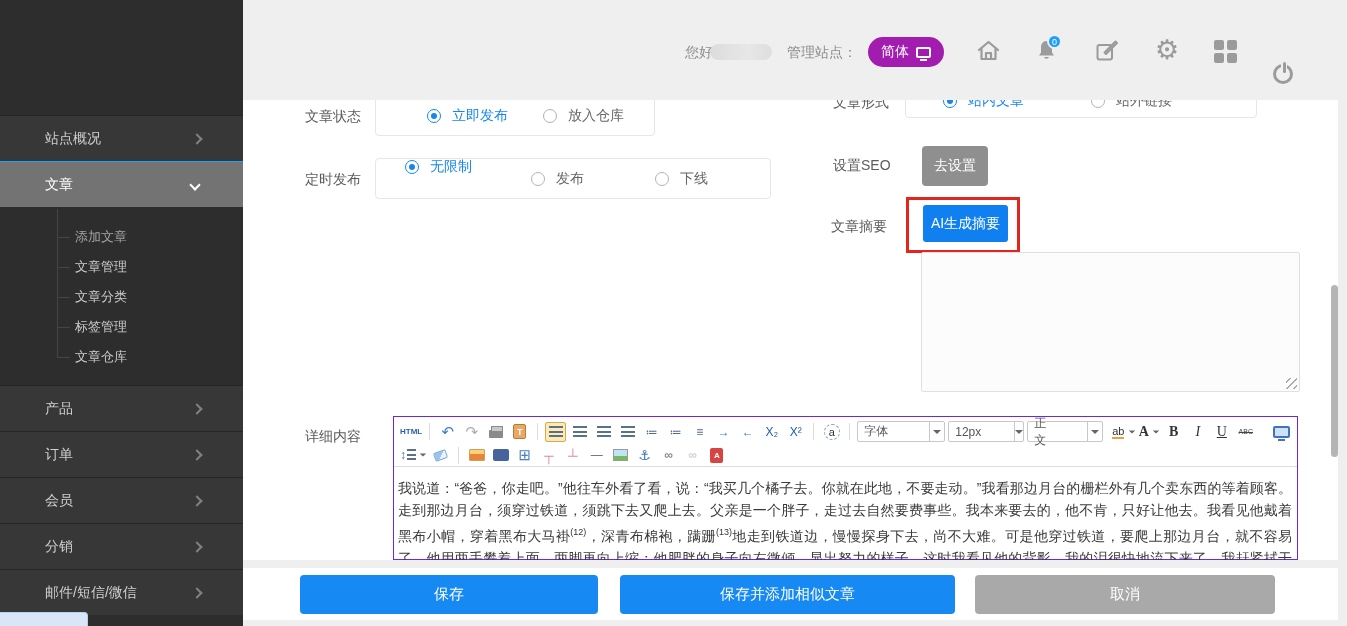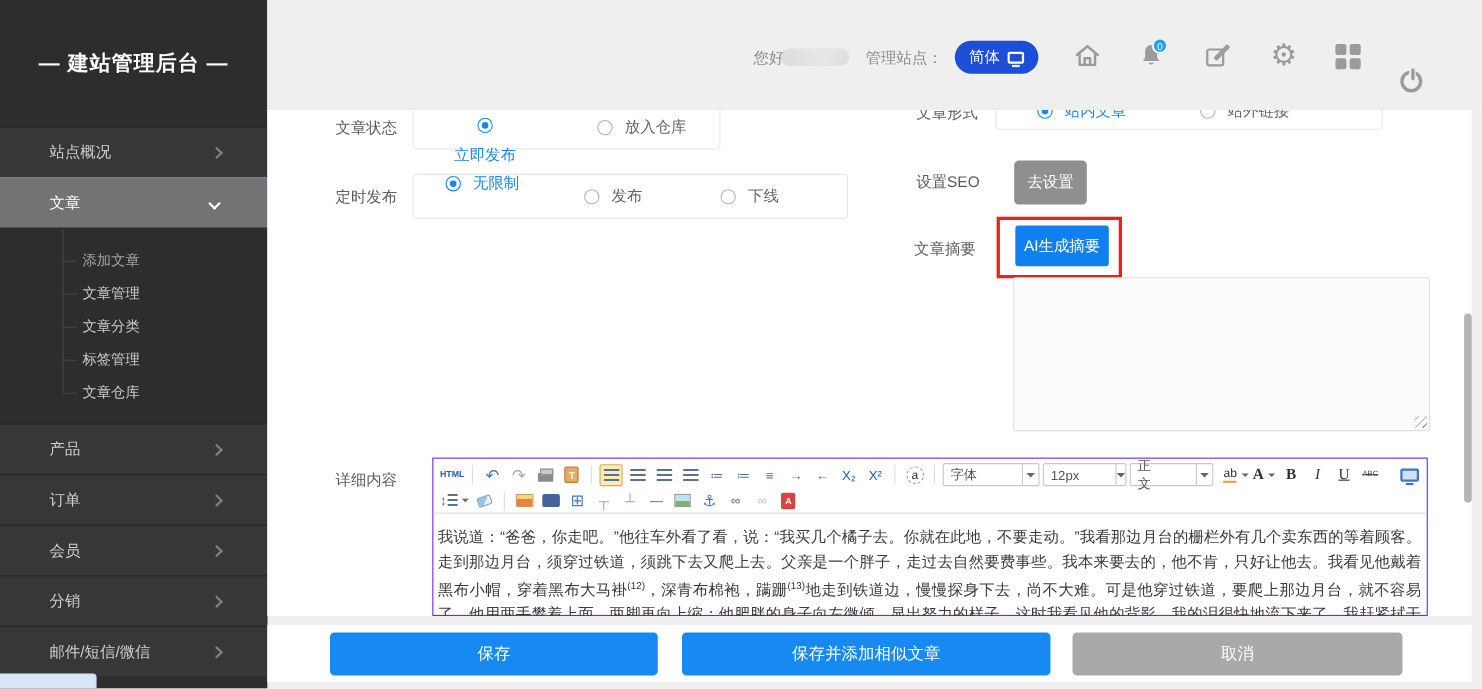--- a/index.html
+++ b/index.html
@@ -22,21 +22,21 @@
   .sub-item { position:absolute; left:75px; height:20px; display:flex; align-items:center; font-size:13px; color:#cccccc; cursor:pointer; }
   .sub-item.active { color:#a3a3a3; }
   .corner-tip { position:absolute; left:0; top:612px; width:88px; height:14px; background:#d9e6f8; border:1px solid #b9cfee;
           border-left:none; border-bottom:none; border-radius:0 4px 0 0; }
 
   
   .topbar { position:absolute; left:243px; top:0; width:1104px; height:100px; background:#efefef; }
   .tb-text { position:absolute; top:44px; font-size:14px; color:#8c8c8c; white-space:nowrap; }
   .redact-pill { position:absolute; left:467px; top:44px; width:62px; height:16px; border-radius:8px;
           background:linear-gradient(90deg,#dcdcdc,#e7e7e7 60%,#dedede); }
-  .lang-pill { position:absolute; left:625px; top:37px; width:76px; height:30px; border-radius:15px; background:#1d4ed8;
+  .lang-pill { position:absolute; left:625px; top:37px; width:76px; height:30px; border-radius:15px; background:#a21caf;
           color:#fff; font-size:14px; display:flex; align-items:center; justify-content:center; gap:7px; cursor:pointer; }
   .mon { position:relative; width:15px; height:11px; border:2px solid #fff; border-radius:2px; }
   .mon::after { content:""; position:absolute; left:2px; bottom:-5px; width:7px; height:2px; background:#fff; }
   .hicon { position:absolute; top:38px; cursor:pointer; }
   .gear-glyph { font-size:27px; color:#9b9b9b; line-height:26px; }
   .grid-icon { position:relative; width:24px; height:24px; }
   .grid-icon i { position:absolute; width:10px; height:10px; background:#9b9b9b; border-radius:2px; }
   .grid-icon i:nth-child(1){left:0;top:1px;} .grid-icon i:nth-child(2){left:13px;top:1px;}
   .grid-icon i:nth-child(3){left:0;top:14px;} .grid-icon i:nth-child(4){left:13px;top:14px;}
   .power-icon { position:relative; width:24px; height:24px; }
@@ -122,21 +122,20 @@
   .vthumb { position:absolute; left:1331px; top:285px; width:7px; height:172px; background:#b5b5b5; border-radius:4px; cursor:grab; }
 
   svg { display:block; }
 </style>
 </head>
 <body>
 
 <div class="screen">
 
   <aside class="sidebar">
-    <div class="logo">— 建站管理后台 —</div>
 
     <div class="nav-item" style="top:115px;">
       <span>站点概况</span>
       <span class="chev"></span>
     </div>
     <div class="nav-item active" style="top:161px;">
       <span>文章</span>
       <span class="chev down"></span>
     </div>
 
@@ -223,21 +222,21 @@
       <span class="ring"></span>
         <span class="gap"></span>
         <span class="bar"></span>
     </div>
   </header>
 
   <main class="main">
 
     <span class="flabel" style="left:62px;top:8px;">文章状态</span>
     <div class="optbox" style="left:132px;top:-18px;width:280px;height:54px;"></div>
-    <div class="ritem" style="left:170px;top:7px;flex-direction:column;">
+    <div class="ritem" style="left:184px;top:7px;">
       <span class="radio sel"></span>
       <span class="blue-t">立即发布</span>
     </div>
     <div class="ritem" style="left:300px;top:7px;">
       <span class="radio"></span>
       <span>放入仓库</span>
     </div>
 
     <span class="flabel" style="left:62px;top:71px;">定时发布</span>
     <div class="optbox" style="left:132px;top:58px;width:396px;height:41px;"></div>

